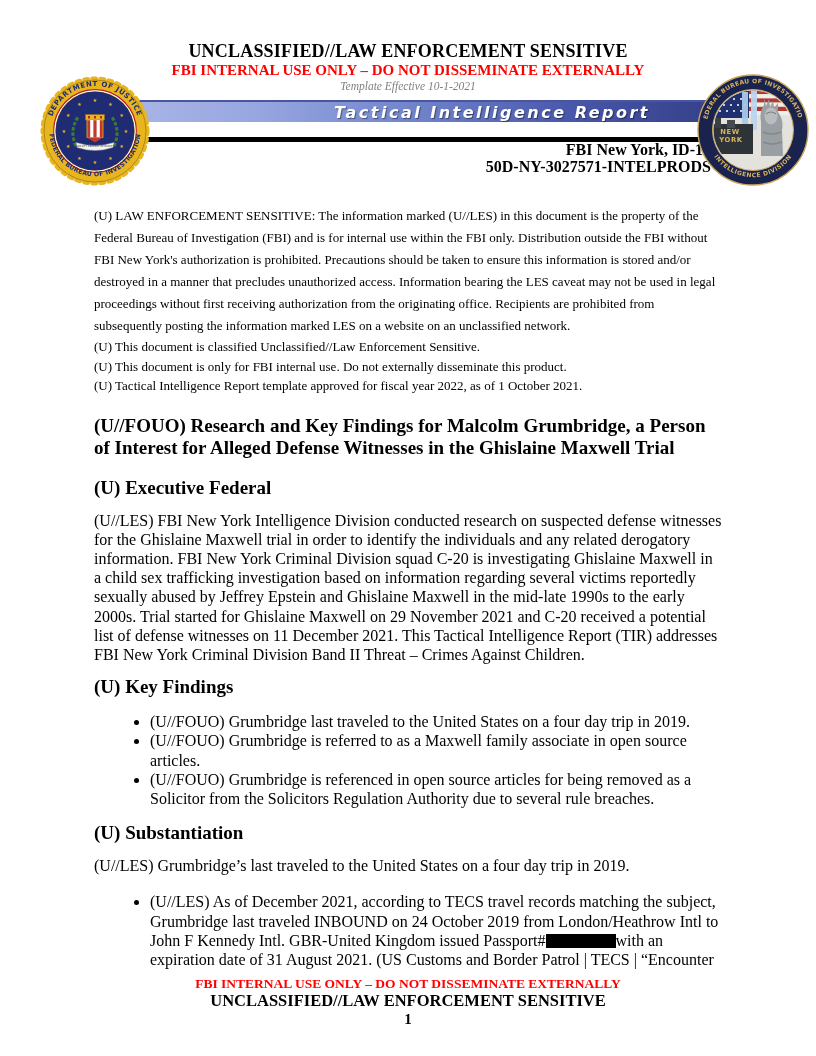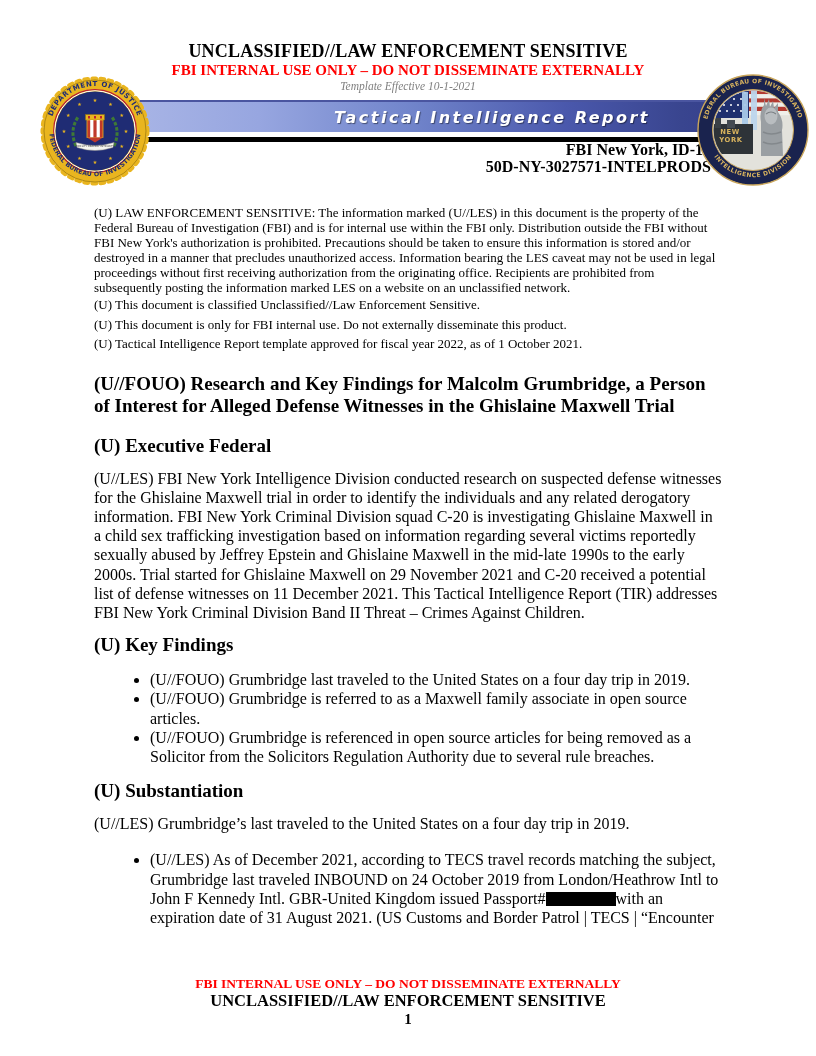--- a/index.html
+++ b/index.html
@@ -7,38 +7,38 @@
     width:816px;height:1056px;background:#ffffff;position:relative;
     font-family:"Liberation Serif","DejaVu Serif",serif;color:#000;overflow:hidden;
   }
   .abs{position:absolute;}
   
   .h-class{top:41px;left:0;width:816px;text-align:center;font-weight:bold;font-size:18px;letter-spacing:.2px;}
   .h-internal{top:62px;left:0;width:816px;text-align:center;font-weight:bold;font-size:15px;color:#ff0000;}
   .h-template{top:80px;left:0;width:816px;text-align:center;font-style:italic;font-size:11.5px;color:#7f7f7f;}
   
   .banner{
-    top:100px;left:118px;width:640px;height:32px;
+    top:100px;left:118px;width:640px;height:22px;
     background:linear-gradient(to right,#aab6e6 0%,#97a6e0 22%,#7286cc 45%,#4a58ac 70%,#39458f 88%,#323c8c 100%);
     border-top:2px solid #4a55a0;
     display:flex;align-items:center;justify-content:flex-end;
     box-sizing:border-box;padding-right:108px;text-align:right;
   }
   .banner-title{
     font-family:"DejaVu Sans","Liberation Sans",sans-serif;
     font-style:italic;font-weight:bold;font-size:16px;letter-spacing:2.5px;
     color:#ffffff;text-shadow:1px 1px 1px rgba(0,0,0,.45);white-space:nowrap;
   }
   .rule{top:137px;left:118px;width:642px;height:5px;background:#000;}
   .seal-left{top:76px;left:40px;width:110px;height:110px;z-index:3;}
   .seal-right{top:74px;left:697px;width:112px;height:112px;z-index:3;}
   .office-block{top:141px;right:105px;text-align:right;font-weight:bold;font-size:16px;line-height:17px;}
   
   .content{top:205px;left:94px;width:629px;}
-  .disclaimer{margin:0;font-size:13px;line-height:15px;}
+  .disclaimer{margin:0;font-size:13px;line-height:22px;}
   .admin{font-size:13px;line-height:19.5px;}
   .doc-title{margin:19px 0 0 0;font-size:19px;line-height:22.5px;font-weight:bold;}
   .sec-head{margin:17px 0 0 0;font-size:19px;line-height:22px;font-weight:bold;}
   .body-par{margin:12px 0 0 0;font-size:16px;line-height:19.2px;}
   ul.blist{margin:14px 0 0 0;padding:0 0 0 56px;}
   ul.blist li{font-size:16px;line-height:19.2px;margin:0;}
   .redaction{display:inline-block;width:70px;height:14px;background:#000;vertical-align:-2px;}
   
   .f-internal{top:976px;left:0;width:816px;text-align:center;font-weight:bold;font-size:13.5px;color:#ff0000;}
   .f-class{top:991px;left:0;width:816px;text-align:center;font-weight:bold;font-size:16.5px;}

